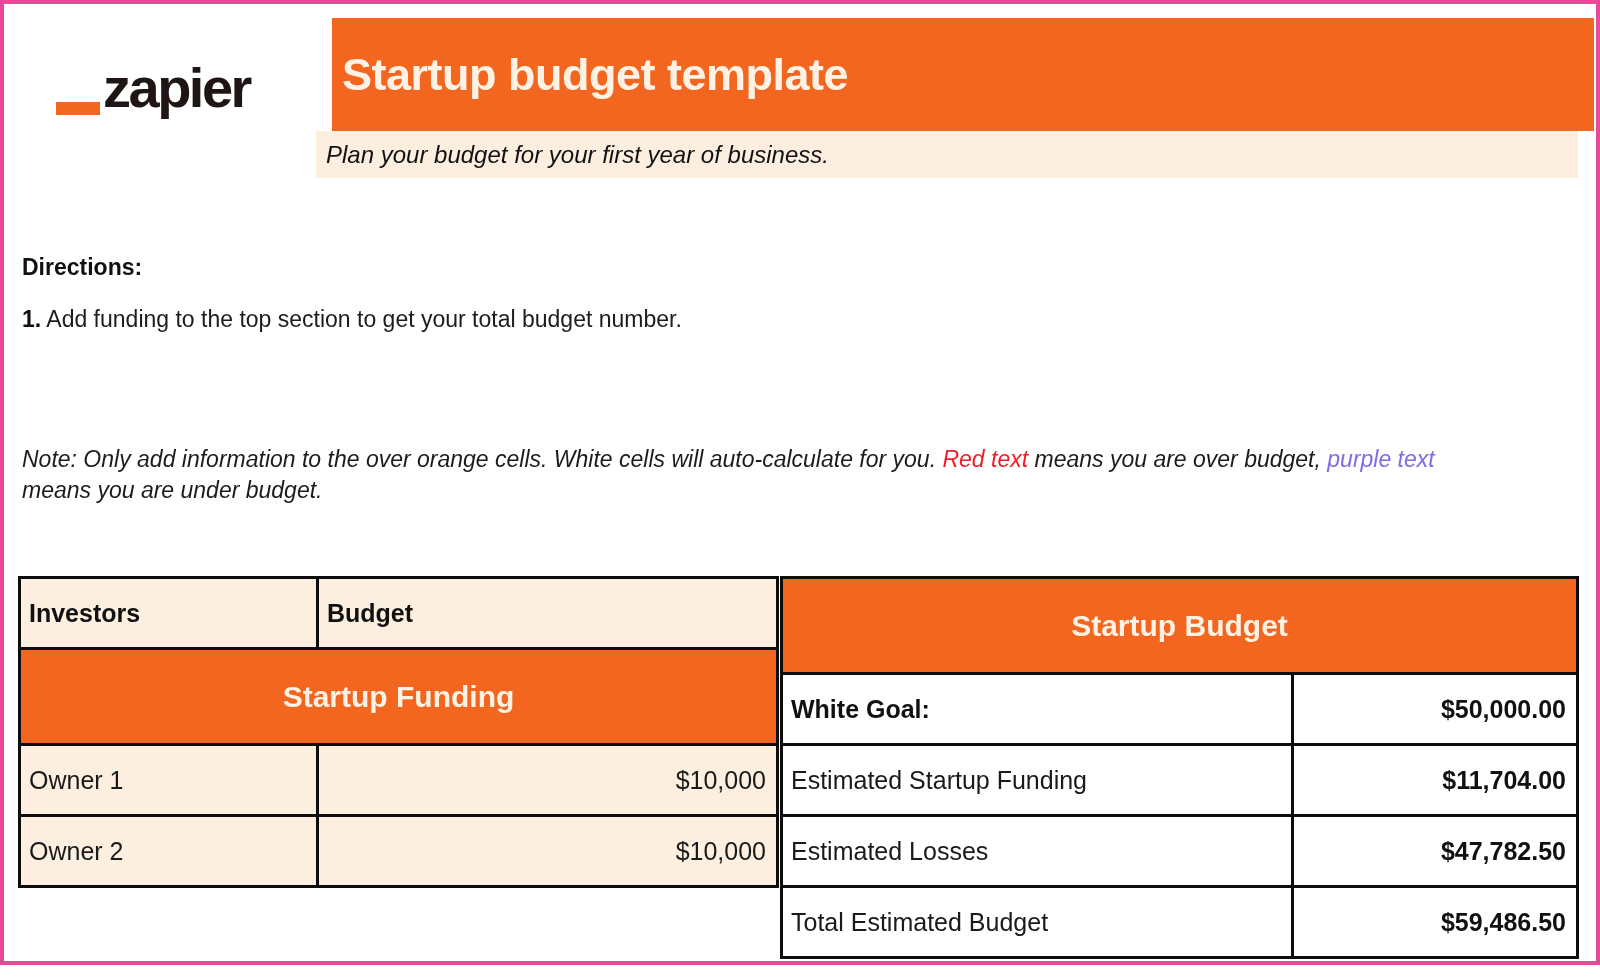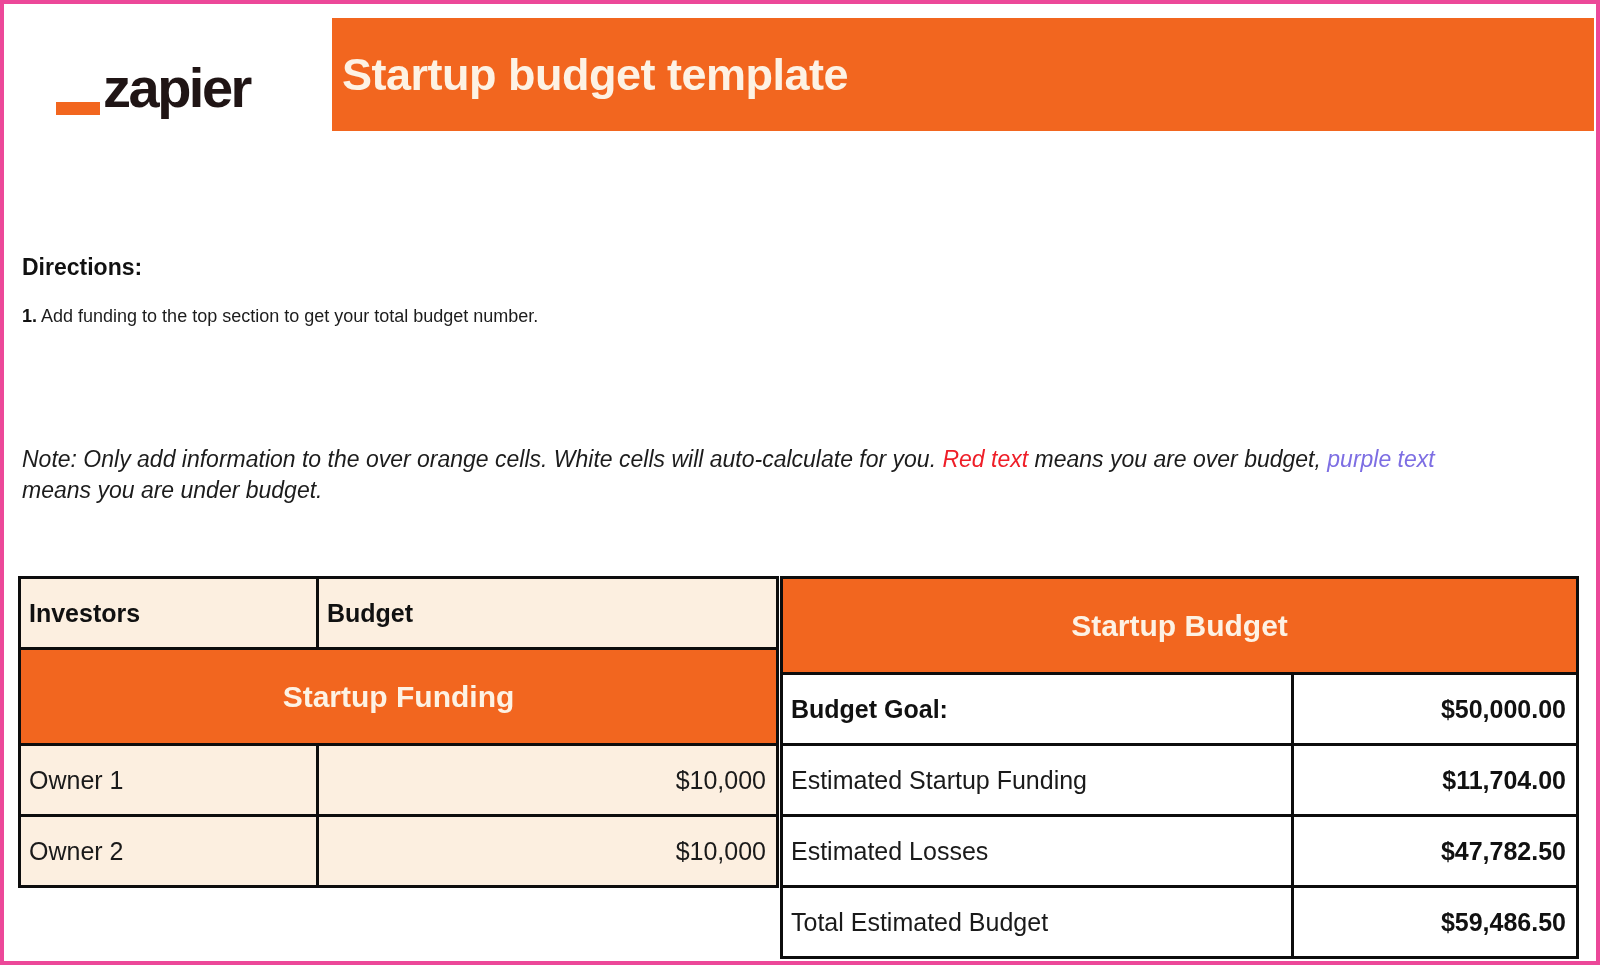--- a/index.html
+++ b/index.html
@@ -40,21 +40,21 @@
     background:#fcefe0;display:flex;align-items:center;
   }
   .subtitle-text{
     padding-left:10px;font-size:24px;font-style:italic;color:#121212;
   }
   
   .directions-heading{
     position:absolute;left:18px;top:250px;
     font-size:23px;font-weight:700;color:#111;
   }
-  .step{position:absolute;left:18px;font-size:18px;color:#1c1c1c;}
+  .step{position:absolute;left:18px;font-size:23px;color:#1c1c1c;}
   .step-1{top:302px;}
   .step-2{top:352px;}
   .step b{color:#111;}
   
   .note{
     position:absolute;left:18px;top:440px;width:1480px;
     font-size:23px;font-style:italic;color:#1c1c1c;line-height:31px;
   }
   .note .red{color:#ef1e28;}
   .note .purple{color:#7d6ee3;}
@@ -82,20 +82,23 @@
 <div class="page">
 
   <div class="logo">
     <span class="logo-underscore"></span>
     <span class="logo-word">zapier</span>
   </div>
 
   <div class="header-band">
     <div class="header-title">Startup budget template</div>
   </div>
+  <div class="subtitle-band">
+    <div class="subtitle-text">Plan your budget for your first year of business.</div>
+  </div>
 
   <div class="directions-heading">Directions:</div>
   <div class="step step-1"><b>1.</b><span> Add funding to the top section to get your total budget number.</span></div>
 
   <div class="note"><span>Note: Only add information to the over orange cells. White cells will auto-calculate for you. </span><span class="red">Red text</span><span> means you are over budget, </span><span class="purple">purple text</span><span> means you are under budget.</span></div>
 
   <table class="tbl-funding">
     <colgroup>
         <col class="col-f1">
         <col class="col-f2">
@@ -122,21 +125,21 @@
   <table class="tbl-budget">
     <colgroup>
         <col class="col-b1">
         <col class="col-b2">
       </colgroup>
     <tbody>
         <tr>
       <th class="tbl-title" colspan="2">Startup Budget</th>
     </tr>
     <tr>
-      <td class="cell white bold">Budget Goal:</td>
+      <td class="cell white bold">White Goal:</td>
       <td class="cell white val bold">$50,000.00</td>
     </tr>
     <tr>
       <td class="cell white">Estimated Startup Funding</td>
       <td class="cell white val bold">$11,704.00</td>
     </tr>
     <tr>
       <td class="cell white">Estimated Losses</td>
       <td class="cell white val bold">$47,782.50</td>
     </tr>

